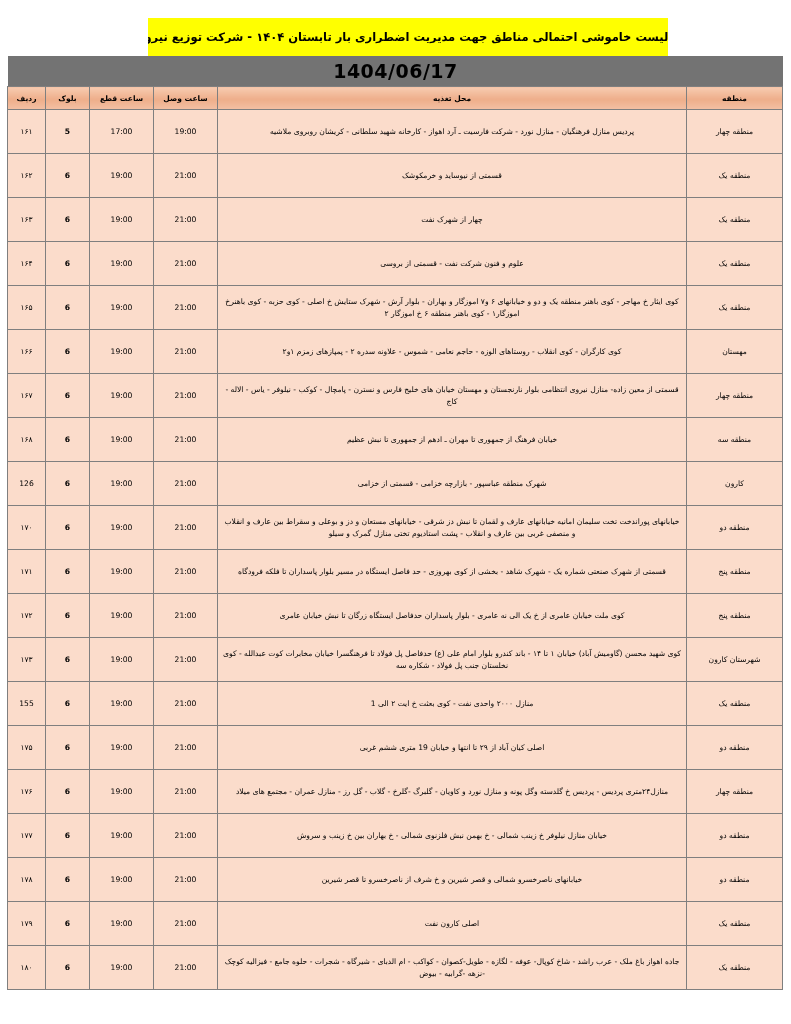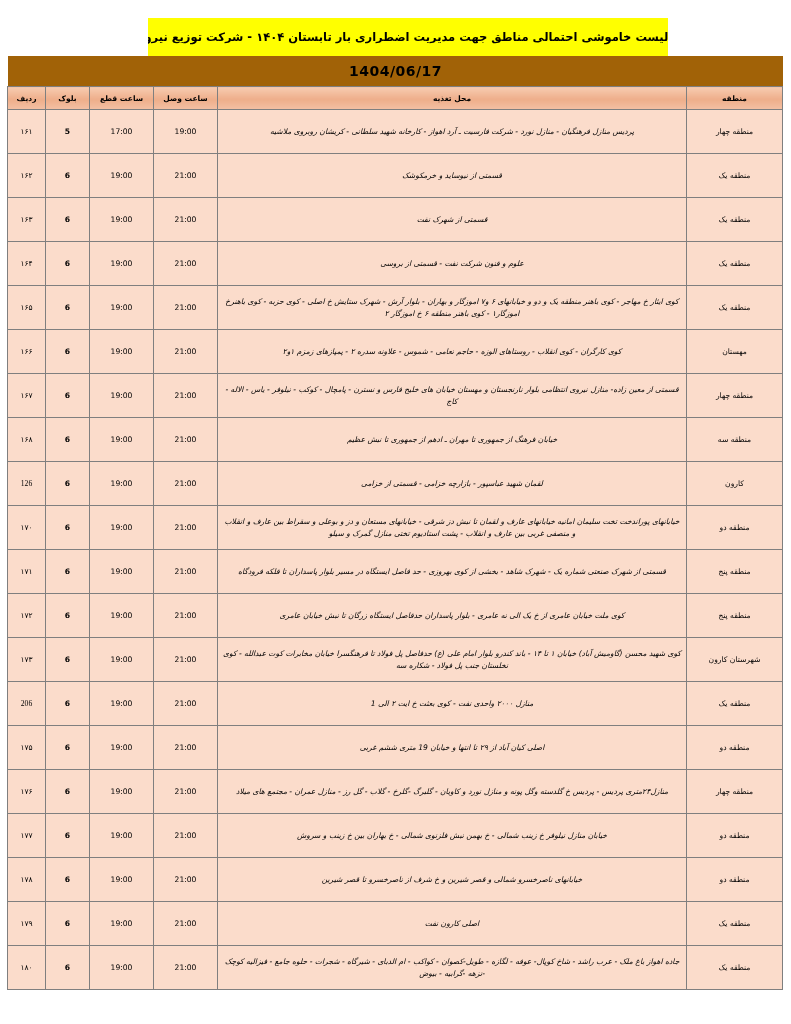--- a/index.html
+++ b/index.html
@@ -40,25 +40,25 @@
     display: flex;
     flex-direction: row;
     width: 775px;
   }
   .title-spacer {
     width: 140px;
     background: #ffffff;
   }
   
   .date-bar {
-    background: #a16207;
+    background: #737373;
     height: 30px;
     line-height: 30px;
     text-align: center;
-    font-size: 14px;
+    font-size: 19px;
     font-weight: bold;
     color: #000000;
     letter-spacing: 0.5px;
     direction: ltr;
     width: 775px;
   }
   
   table.grid {
     width: 775px;
     border-collapse: collapse;
@@ -81,36 +81,34 @@
     background: #fbdccb;
     font-size: 7.6px;
     text-align: center;
     height: 44px;
   }
   td.c-loc {
     text-align: center;
     line-height: 1.55;
     padding: 4px 8px;
     font-size: 7.6px;
-    font-style: italic;
   }
   td.c-time {
     font-weight: normal;
     font-size: 9.5px;
     direction: ltr;
   }
   td.c-block {
     font-weight: bold;
     font-size: 10px;
     direction: ltr;
   }
   td.c-idx {
     font-size: 8px;
     direction: rtl;
-    font-family: Liberation Serif, serif;
   }
   td.c-zone {
     font-size: 7.8px;
   }
   col.w-zone   { width: 96px; }
   col.w-loc    { width: 469px; }
   col.w-conn   { width: 64px; }
   col.w-cut    { width: 64px; }
   col.w-block  { width: 44px; }
   col.w-idx    { width: 38px; }
@@ -158,21 +156,21 @@
         <tr>
           <td class="c-zone">منطقه یک</td>
           <td class="c-loc">قسمتی از نیوساید و خرمکوشک</td>
           <td class="c-time">21:00</td>
           <td class="c-time">19:00</td>
           <td class="c-block">6</td>
           <td class="c-idx">۱۶۲</td>
         </tr>
         <tr>
           <td class="c-zone">منطقه یک</td>
-          <td class="c-loc">قسمتی از شهرک نفت</td>
+          <td class="c-loc">چهار از شهرک نفت</td>
           <td class="c-time">21:00</td>
           <td class="c-time">19:00</td>
           <td class="c-block">6</td>
           <td class="c-idx">۱۶۳</td>
         </tr>
         <tr>
           <td class="c-zone">منطقه یک</td>
           <td class="c-loc">علوم و فنون شرکت نفت - قسمتی از بروسی</td>
           <td class="c-time">21:00</td>
           <td class="c-time">19:00</td>
@@ -206,21 +204,21 @@
         <tr>
           <td class="c-zone">منطقه سه</td>
           <td class="c-loc">خیابان فرهنگ از جمهوری تا مهران ـ ادهم از جمهوری تا نبش عظیم</td>
           <td class="c-time">21:00</td>
           <td class="c-time">19:00</td>
           <td class="c-block">6</td>
           <td class="c-idx">۱۶۸</td>
         </tr>
         <tr>
           <td class="c-zone">کارون</td>
-          <td class="c-loc">لقمان شهید عباسپور - بازارچه خزامی - قسمتی از خزامی</td>
+          <td class="c-loc">شهرک منطقه عباسپور - بازارچه خزامی - قسمتی از خزامی</td>
           <td class="c-time">21:00</td>
           <td class="c-time">19:00</td>
           <td class="c-block">6</td>
           <td class="c-idx">126</td>
         </tr>
         <tr>
           <td class="c-zone">منطقه دو</td>
           <td class="c-loc">خیابانهای پوراندخت تخت سلیمان امانیه خیابانهای عارف و لقمان تا نبش دز شرقی - خیابانهای مستعان و دز و بوعلی و سقراط بین عارف و انقلاب و منصفی غربی بین عارف و انقلاب - پشت استادیوم تختی منازل گمرک و سیلو</td>
           <td class="c-time">21:00</td>
           <td class="c-time">19:00</td>
@@ -250,21 +248,21 @@
           <td class="c-time">19:00</td>
           <td class="c-block">6</td>
           <td class="c-idx">۱۷۳</td>
         </tr>
         <tr>
           <td class="c-zone">منطقه یک</td>
           <td class="c-loc">منازل ۲۰۰۰ واحدی نفت - کوی بعثت خ ایت ۲ الی 1</td>
           <td class="c-time">21:00</td>
           <td class="c-time">19:00</td>
           <td class="c-block">6</td>
-          <td class="c-idx">206</td>
+          <td class="c-idx">155</td>
         </tr>
         <tr>
           <td class="c-zone">منطقه دو</td>
           <td class="c-loc">اصلی کیان آباد از ۲۹ تا انتها و خیابان 19 متری ششم غربی</td>
           <td class="c-time">21:00</td>
           <td class="c-time">19:00</td>
           <td class="c-block">6</td>
           <td class="c-idx">۱۷۵</td>
         </tr>
         <tr>

